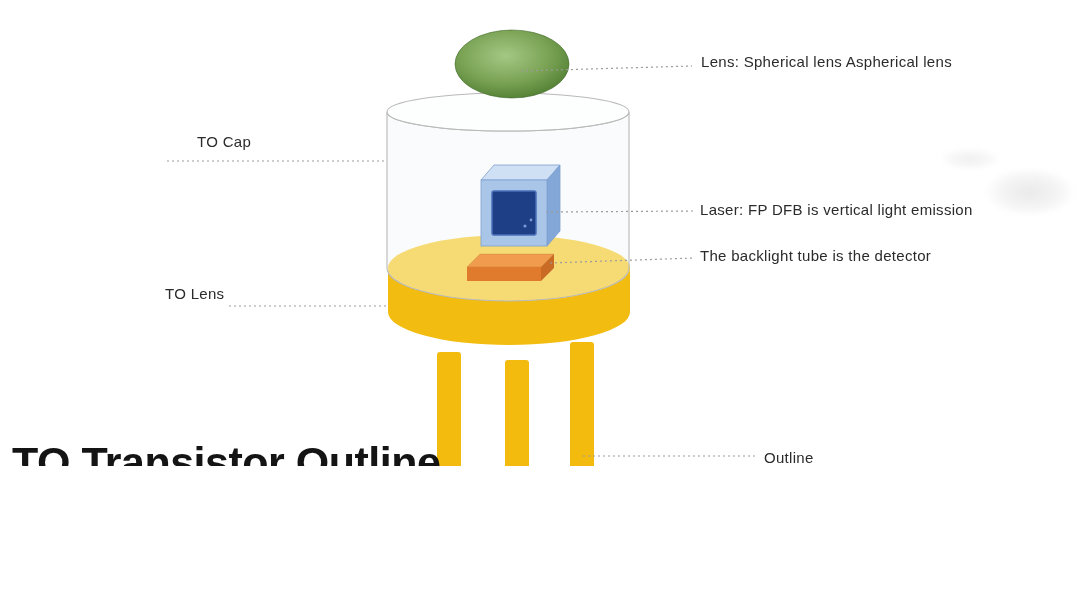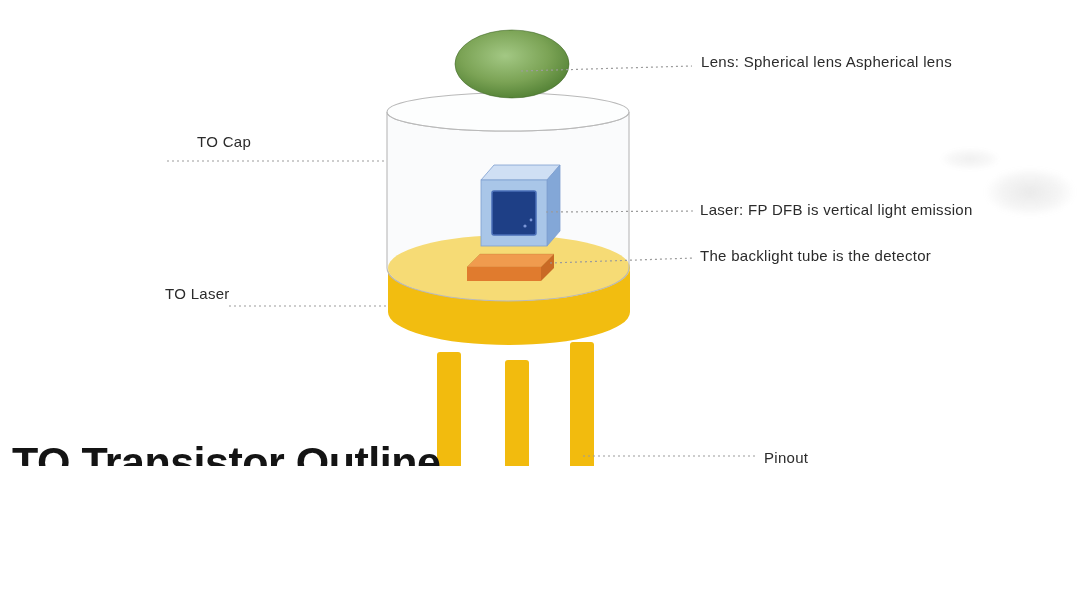--- a/index.html
+++ b/index.html
@@ -121,19 +121,19 @@
   </svg>
 
   <div class="label" style="left:701px; top:52px;">Lens: Spherical lens Aspherical lens</div>
 
   <div class="label" style="left:165px; top:132px;margin-left:32px;">TO Cap</div>
 
   <div class="label" style="left:700px; top:246px;">The backlight tube is the detector</div>
 
   <div class="label" style="left:700px; top:200px;">Laser: FP DFB is vertical light emission</div>
 
-  <div class="label" style="left:165px; top:284px;">TO Laser</div>
+  <div class="label" style="left:165px; top:284px;">TO Lens</div>
 
-  <div class="label" style="left:764px; top:448px;">Pinout</div>
+  <div class="label" style="left:764px; top:448px;">Outline</div>
 
   <h1 class="title">TO Transistor Outline</h1>
 
 </div>
 
 </body></html>

